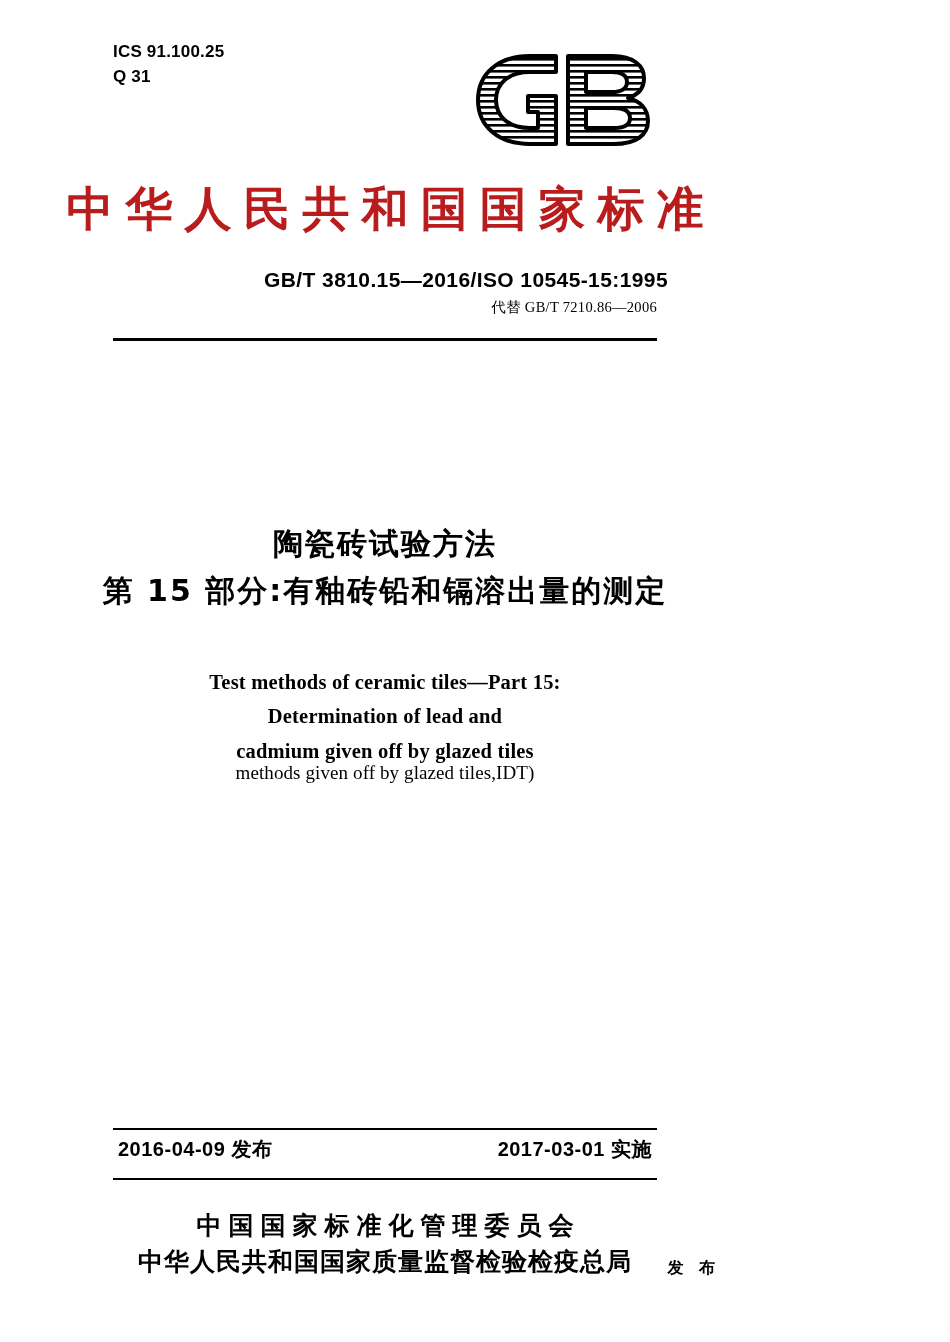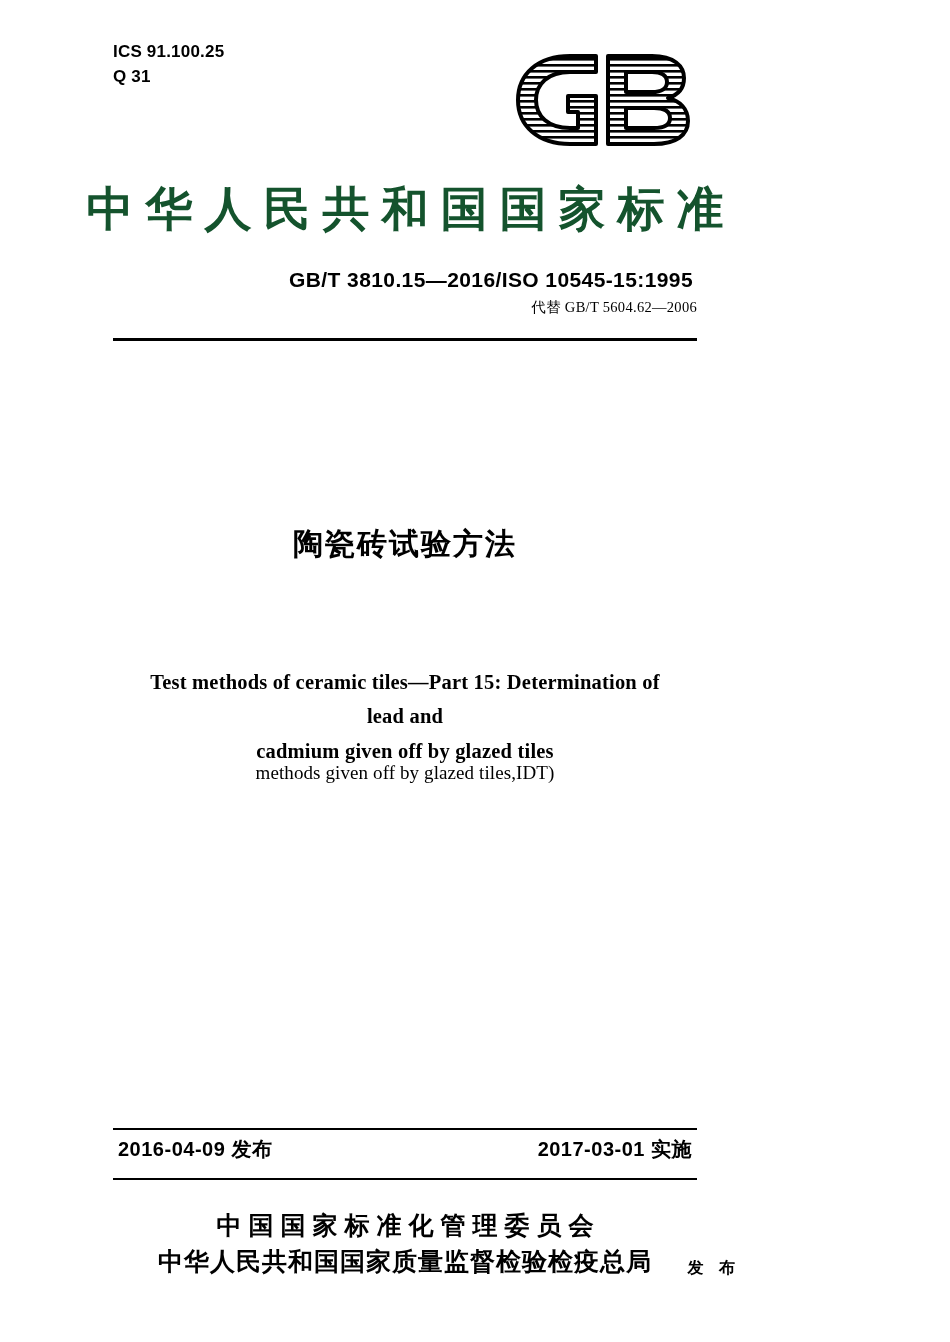--- a/index.html
+++ b/index.html
@@ -13,21 +13,20 @@
     position: relative;
     font-family: "Liberation Sans", sans-serif;
     color: #000000;
     overflow: hidden;
   }
   .page {
     position: absolute;
     left: 0; top: 0;
     width: 770px;
     height: 1342px;
-    padding-left: 40px;
   }
 
   
   .ics-block {
     position: absolute;
     left: 113px;
     top: 40px;
     font-family: "Liberation Sans", sans-serif;
     font-weight: bold;
     font-size: 17px;
@@ -51,27 +50,27 @@
     position: absolute;
     left: 0;
     right: 0;
     top: 178px;
     text-align: center;
     font-family: "DejaVu Sans", "Liberation Sans", sans-serif;
     font-weight: bold;
     font-size: 47px;
     letter-spacing: 12px;
     text-indent: 12px;
-    color: #14532d;
+    color: #b91c1c;
   }
 
   
   .std-no {
     position: absolute;
-    right: 117px;
+    right: 102px;
     top: 268px;
     text-align: right;
     font-family: "Liberation Sans", sans-serif;
     font-weight: bold;
     font-size: 21px;
     letter-spacing: 0.4px;
     white-space: nowrap;
   }
   .std-no-sub {
     position: absolute;
@@ -238,26 +237,27 @@
                C176 83 164 92 142 92
                L96 92 Z
                M114 20 L114 40 L140 40 C150 40 155 36 155 30 C155 24 150 20 140 20 Z
                M114 56 L114 76 L142 76 C153 76 158 72 158 66 C158 60 153 56 142 56 Z" fill="url(#hatch)" stroke="#000000" stroke-width="4" stroke-linejoin="round"></path>
     </svg>
   </div>
 
   <div class="cn-standard-title">中华人民共和国国家标准</div>
 
   <div class="std-no">GB/T 3810.15—2016/ISO 10545-15:1995</div>
-  <div class="std-no-sub">代替 GB/T 5604.62—2006</div>
+  <div class="std-no-sub">代替 GB/T 7210.86—2006</div>
 
   <div class="rule-top"></div>
 
   <div class="doc-title-cn">
     <div class="line1">陶瓷砖试验方法</div>
+    <div class="line2">第 15 部分:有釉砖铅和镉溶出量的测定</div>
   </div>
 
   <div class="doc-title-en">
     <div>Test methods of ceramic tiles—Part 15: Determination of lead and</div>
     <div>cadmium given off by glazed tiles</div>
   </div>
 
   <div class="iso-note">
     <div>methods given off by glazed tiles,IDT)</div>
   </div>

